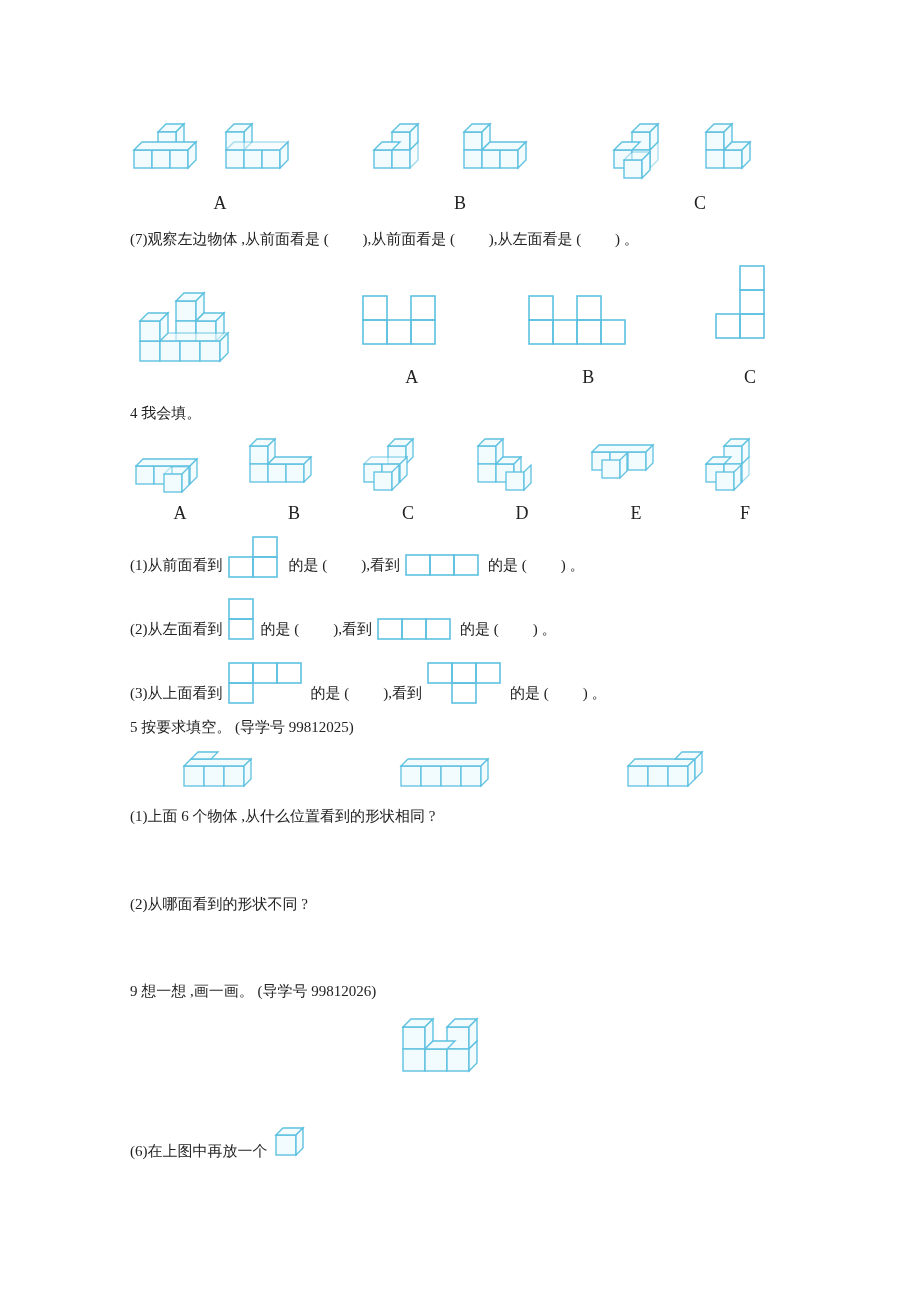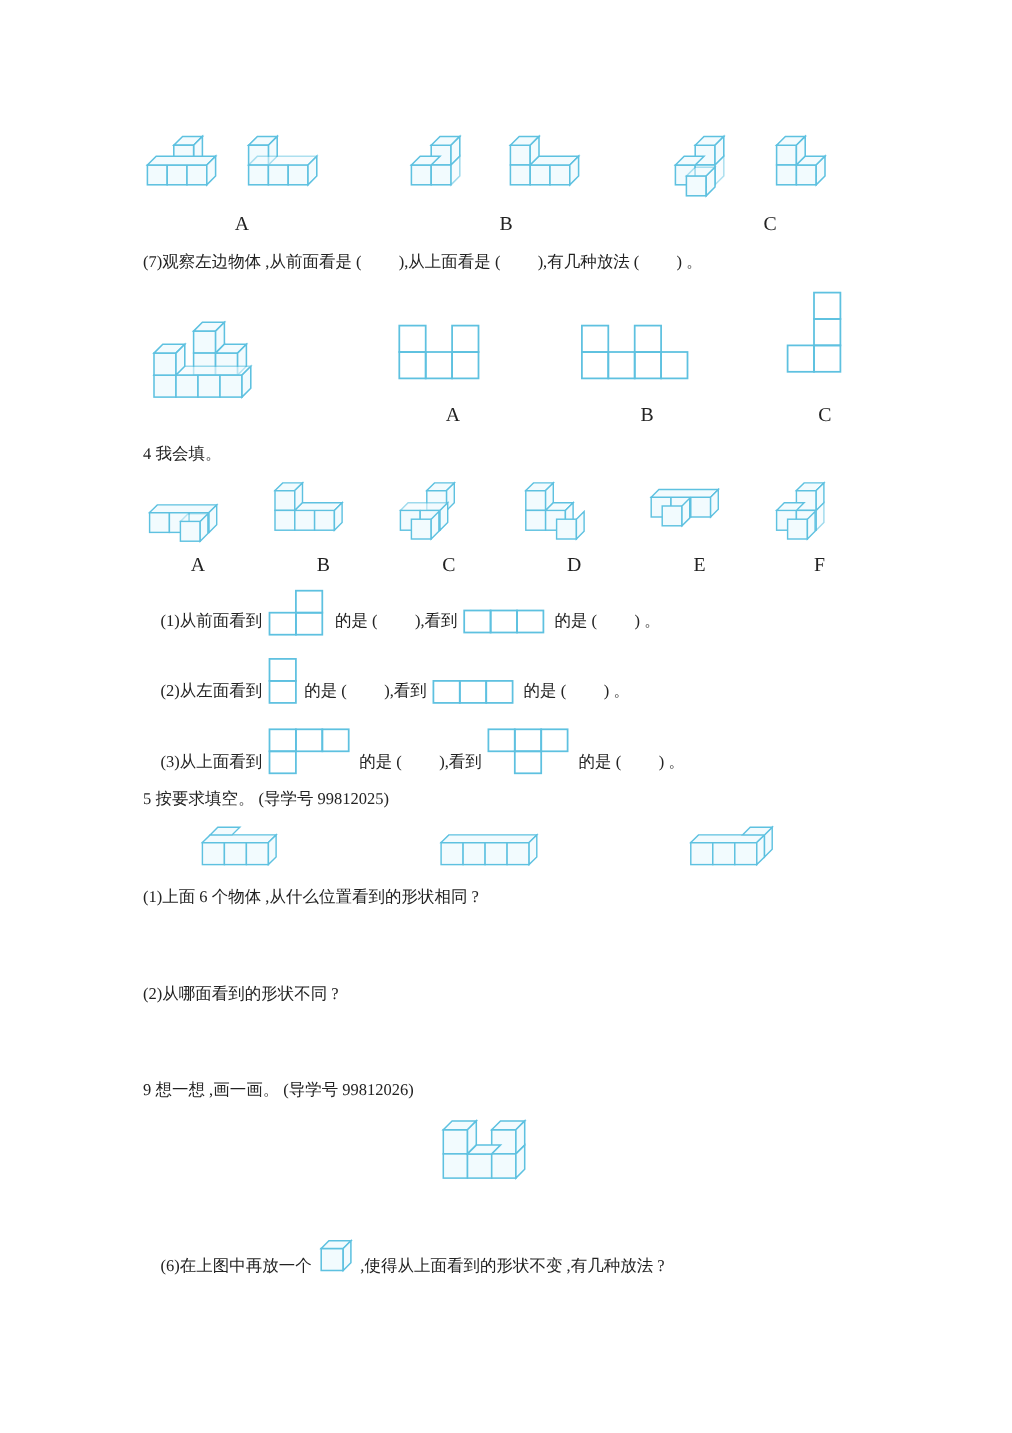--- a/index.html
+++ b/index.html
@@ -28,21 +28,21 @@
     font-family: "Times New Roman", serif;
     font-size: 18px;
     margin-top: 2px;
   }
   .blank {
     display: inline-block;
     min-width: 30px;
   }
   svg { display: block; }
   .inline-svg { display: inline-block; vertical-align: bottom; margin: 0 2px; }
-  .qline { margin: 6px 16px; display: flex; align-items: flex-end; flex-wrap: wrap; gap: 2px;}
+  .qline { margin: 6px 0; display: flex; align-items: flex-end; flex-wrap: wrap; gap: 2px;}
   .plain { margin: 8px 0; }
   .center-fig { display:flex; justify-content:center; margin:6px 0;}
   .threefigs { display:flex; justify-content:space-around; margin:6px 0 10px 0;}
 </style>
 </head>
 <body>
 
 <div class="figset" style="gap:30px;">
 
   <div class="figcol">
@@ -130,22 +130,22 @@
             <path d="M36 18 l8 -8 l0 18 l-8 8 z"></path>
         </g>
       </g>
     </svg>
     <div class="figlabel">C</div>
   </div>
 </div>
 
 <div class="plain">
   <span>(7)观察左边物体 ,从前面看是 (</span><span class="blank"></span>
-  <span>),从上面看是 (</span><span class="blank"></span>
-  <span>),有几种放法 (</span><span class="blank"></span>
+  <span>),从前面看是 (</span><span class="blank"></span>
+  <span>),从左面看是 (</span><span class="blank"></span>
   <span>) 。</span>
 </div>
 
 <div class="figset" style="align-items:flex-end;">
   <div class="figcol">
     <svg width="170" height="110">
       <g stroke="#5ec1e0" stroke-width="1.4" fill="#f2fbfe" transform="translate(10,22)">
 
         <rect x="36" y="-4" width="20" height="20"></rect>
           <path d="M36 -4 l8 -8 l20 0 l-8 8 z"></path>
@@ -458,14 +458,13 @@
   <span>(6)在上图中再放一个</span>
   <span class="inline-svg">
     <svg width="36" height="40">
         <g stroke="#5ec1e0" stroke-width="1.4" fill="#f2fbfe" transform="translate(4,10)">
       <rect x="0" y="0" width="20" height="20"></rect>
           <path d="M0 0 l7 -7 l20 0 l-7 7 z"></path>
           <path d="M20 0 l7 -7 l0 20 l-7 7 z"></path>
     </g>
       </svg>
   </span>
-  <span>,使得从上面看到的形状不变   ,有几种放法 ?</span>
 </div>
 
 </body></html>

